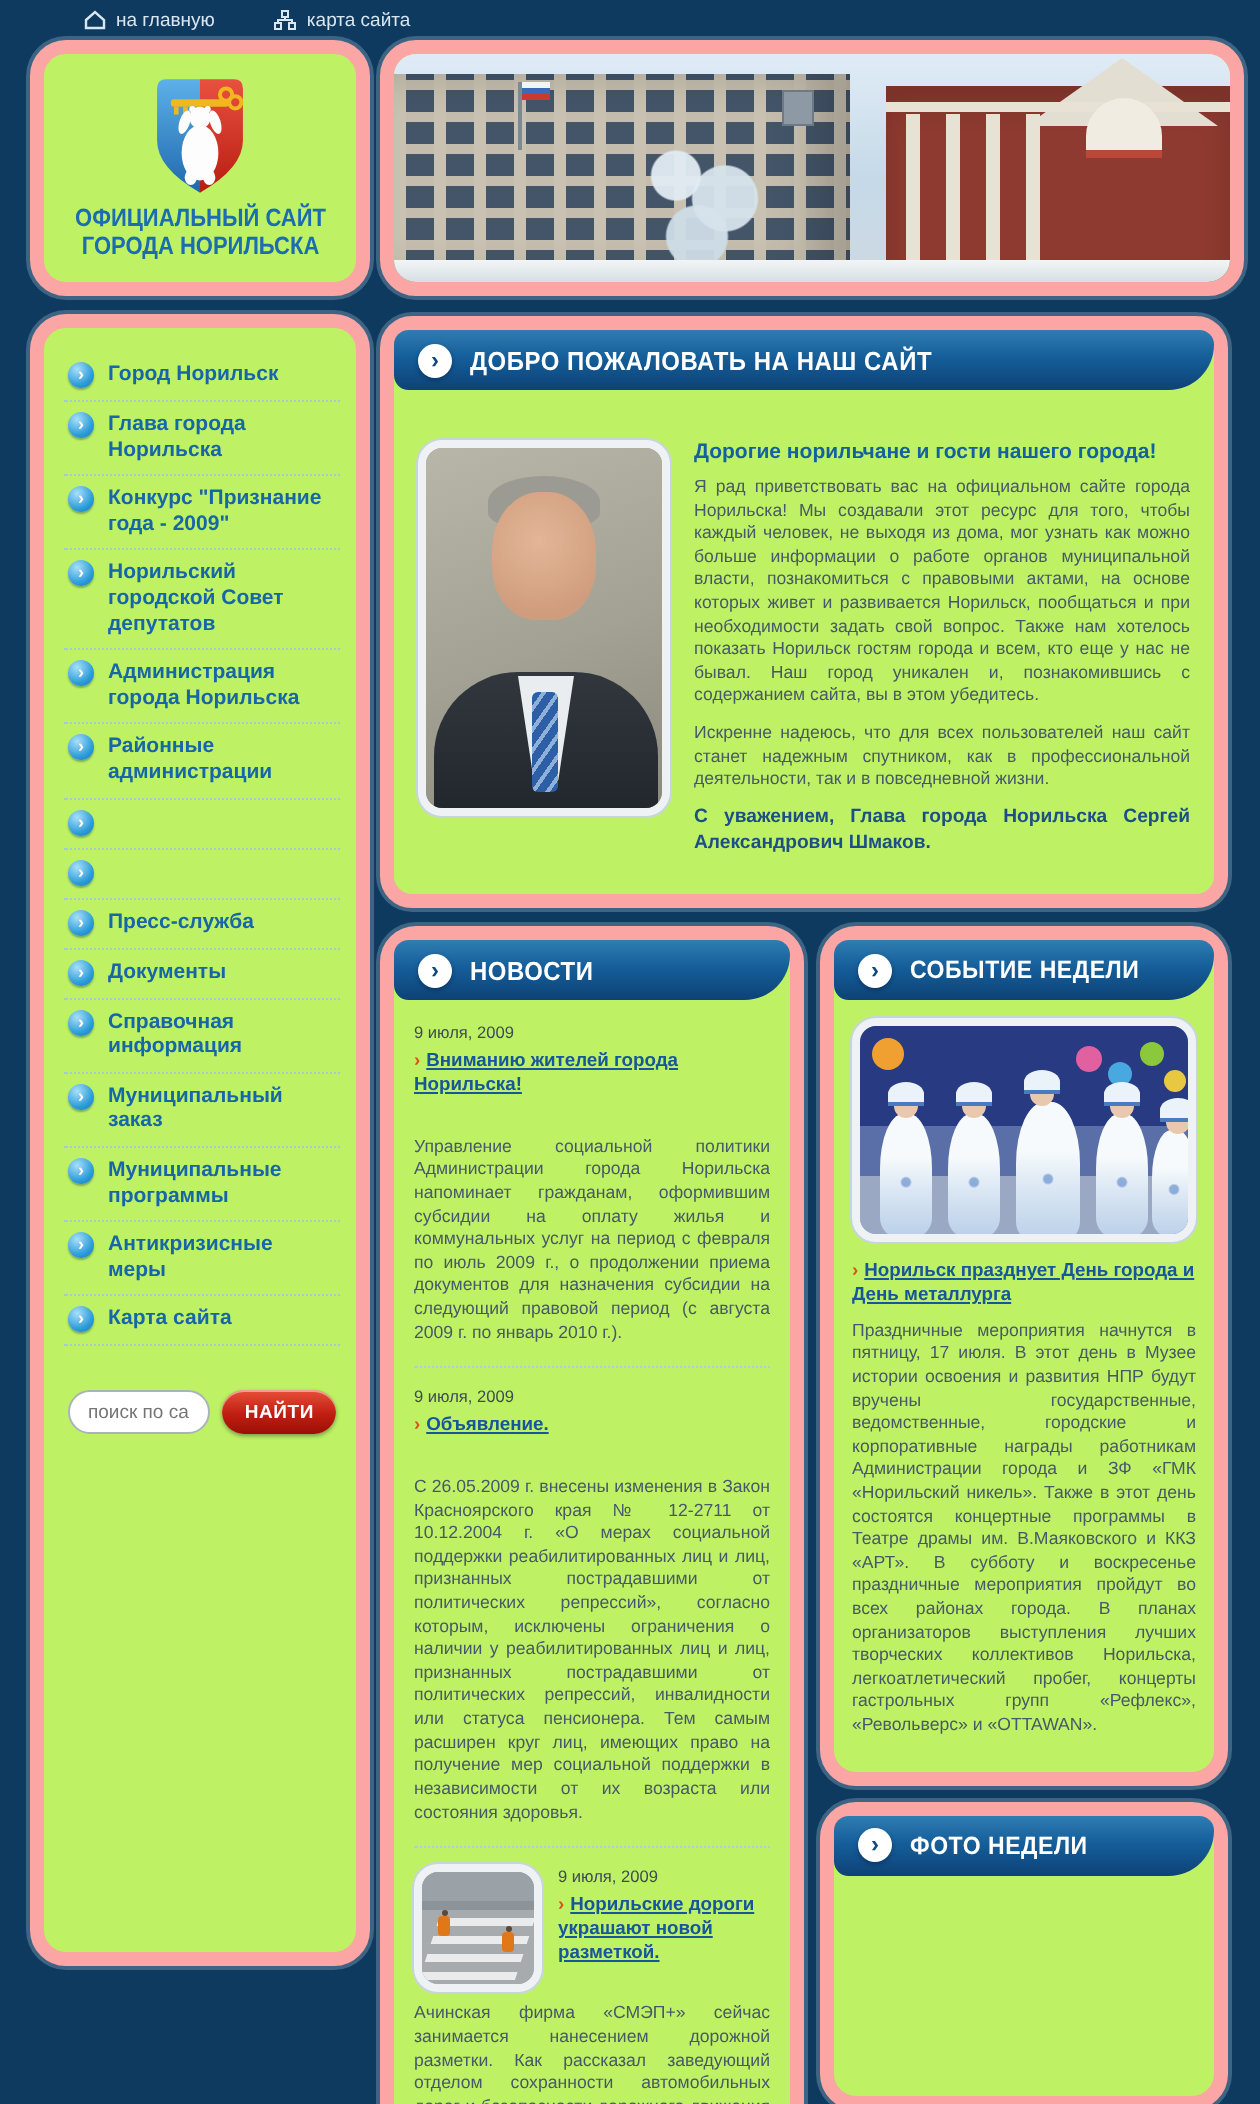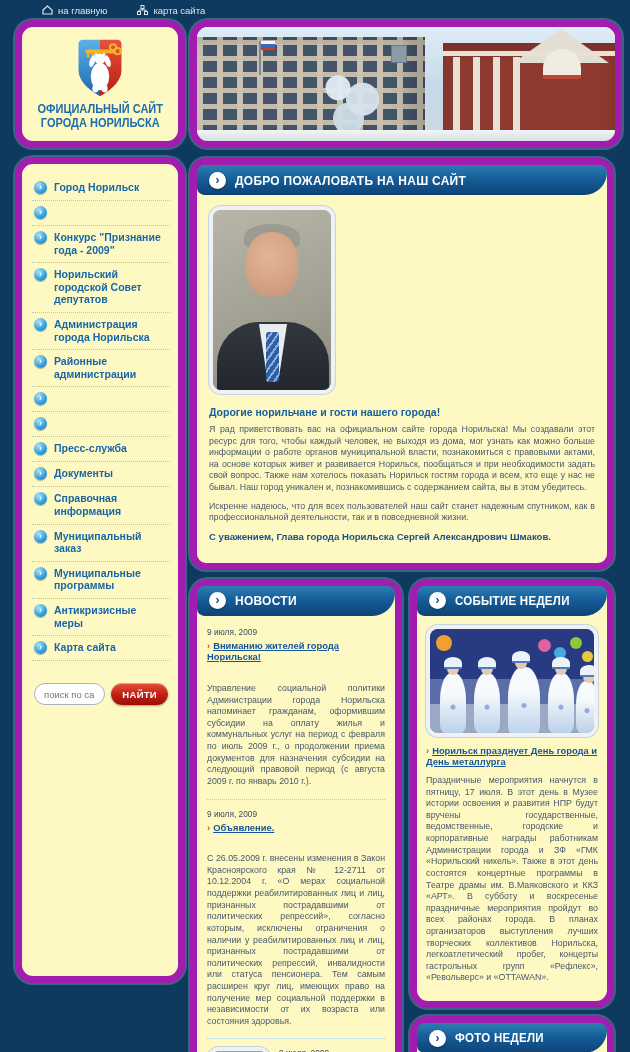--- a/index.html
+++ b/index.html
@@ -14,21 +14,21 @@
   .topbar { height:20px; display:flex; align-items:center; gap:30px; padding-left:42px; }
   .toplink { display:flex; align-items:center; gap:5px; color:#d9e7f1; font-size:9.5px; text-decoration:none; }
   .toplink svg { display:block; }
 
   
   .cols { display:flex; padding-left:15px; }
   .sidebar-col { width:170px; flex:none; margin-right:5px; }
   .main-col { width:424px; flex:none; }
 
   .panel {
-    background:#fef9c3; border:7px solid #a21caf; border-radius:18px;
+    background:#bef264; border:7px solid #fca5a5; border-radius:18px;
     box-shadow:0 0 0 2px rgba(150,180,200,.35);
     position:relative;
   }
 
   
   .logo-panel { height:128px; margin-bottom:9px; display:flex; flex-direction:column; align-items:center; justify-content:center; gap:4px; padding:6px 4px; }
   .logo-text { text-align:center; color:#1b6cb0; font-weight:bold; font-size:12.5px; line-height:1.12; transform:scaleX(.88); white-space:nowrap; }
 
   
   .menu-panel { min-height:826px; padding:12px 8px 14px 10px; }
@@ -96,21 +96,21 @@
   }
   .panel-head .label { transform:scaleX(.92); transform-origin:left center; white-space:nowrap; letter-spacing:.3px; }
   .head-icon {
     flex:none; width:17px; height:17px; border-radius:50%; background:#fff;
     color:#0e4a80; font-size:12px; font-weight:bold; line-height:16px; text-align:center;
     box-shadow:0 1px 2px rgba(0,20,50,.4);
   }
 
   
   .welcome-panel { min-height:254px; margin-bottom:9px; border-radius:16px; }
-  .welcome-body { display:flex; gap:12px; padding:11px 12px 12px 12px;flex-direction:column; }
+  .welcome-body { display:flex; gap:12px; padding:25px 12px 12px 12px; }
   .photo-frame { border:4px solid #eef2f4; border-radius:12px; box-shadow:0 0 0 1px #c6d4dd; overflow:hidden; position:relative; background:#aaa; }
   .mayor-photo { flex:none; width:126px; height:188px; }
   .mayor-bg { position:absolute; inset:0; background:linear-gradient(160deg,#b8b6a8 0%, #a3a193 55%, #8b8a7e 100%); }
   .mayor-head { position:absolute; left:33px; top:22px; width:52px; height:64px; border-radius:46% 46% 42% 42%; background:radial-gradient(circle at 45% 38%, #e3b697, #cf9d7d 75%); }
   .mayor-hair { position:absolute; left:31px; top:14px; width:56px; height:26px; border-radius:50% 50% 30% 30%; background:#9b9b93; }
   .mayor-suit { position:absolute; left:4px; bottom:-6px; width:112px; height:74px; border-radius:42px 42px 0 0; background:linear-gradient(#31373d,#20262c); }
   .mayor-shirt { position:absolute; left:46px; bottom:14px; width:28px; height:52px; background:#e9edf0; clip-path:polygon(0 0, 100% 0, 72% 100%, 28% 100%); }
   .mayor-tie { position:absolute; left:53px; bottom:8px; width:13px; height:50px; border-radius:3px;
     background:repeating-linear-gradient(125deg, #2e5ea6 0 4px, #8fb0d8 4px 6px); }
 
@@ -215,20 +215,21 @@
     </div>
 
     <div class="panel menu-panel">
       <nav>
         <a class="menu-item">
             <span class="bullet">›</span>
             <span>Город Норильск</span>
           </a>
         <a class="menu-item">
             <span class="bullet">›</span>
+            <span>Глава города Норильска</span>
           </a>
         <a class="menu-item">
             <span class="bullet">›</span>
             <span>Конкурс "Признание года - 2009"</span>
           </a>
         <a class="menu-item">
             <span class="bullet">›</span>
             <span>Норильский городской Совет депутатов</span>
           </a>
         <a class="menu-item">

